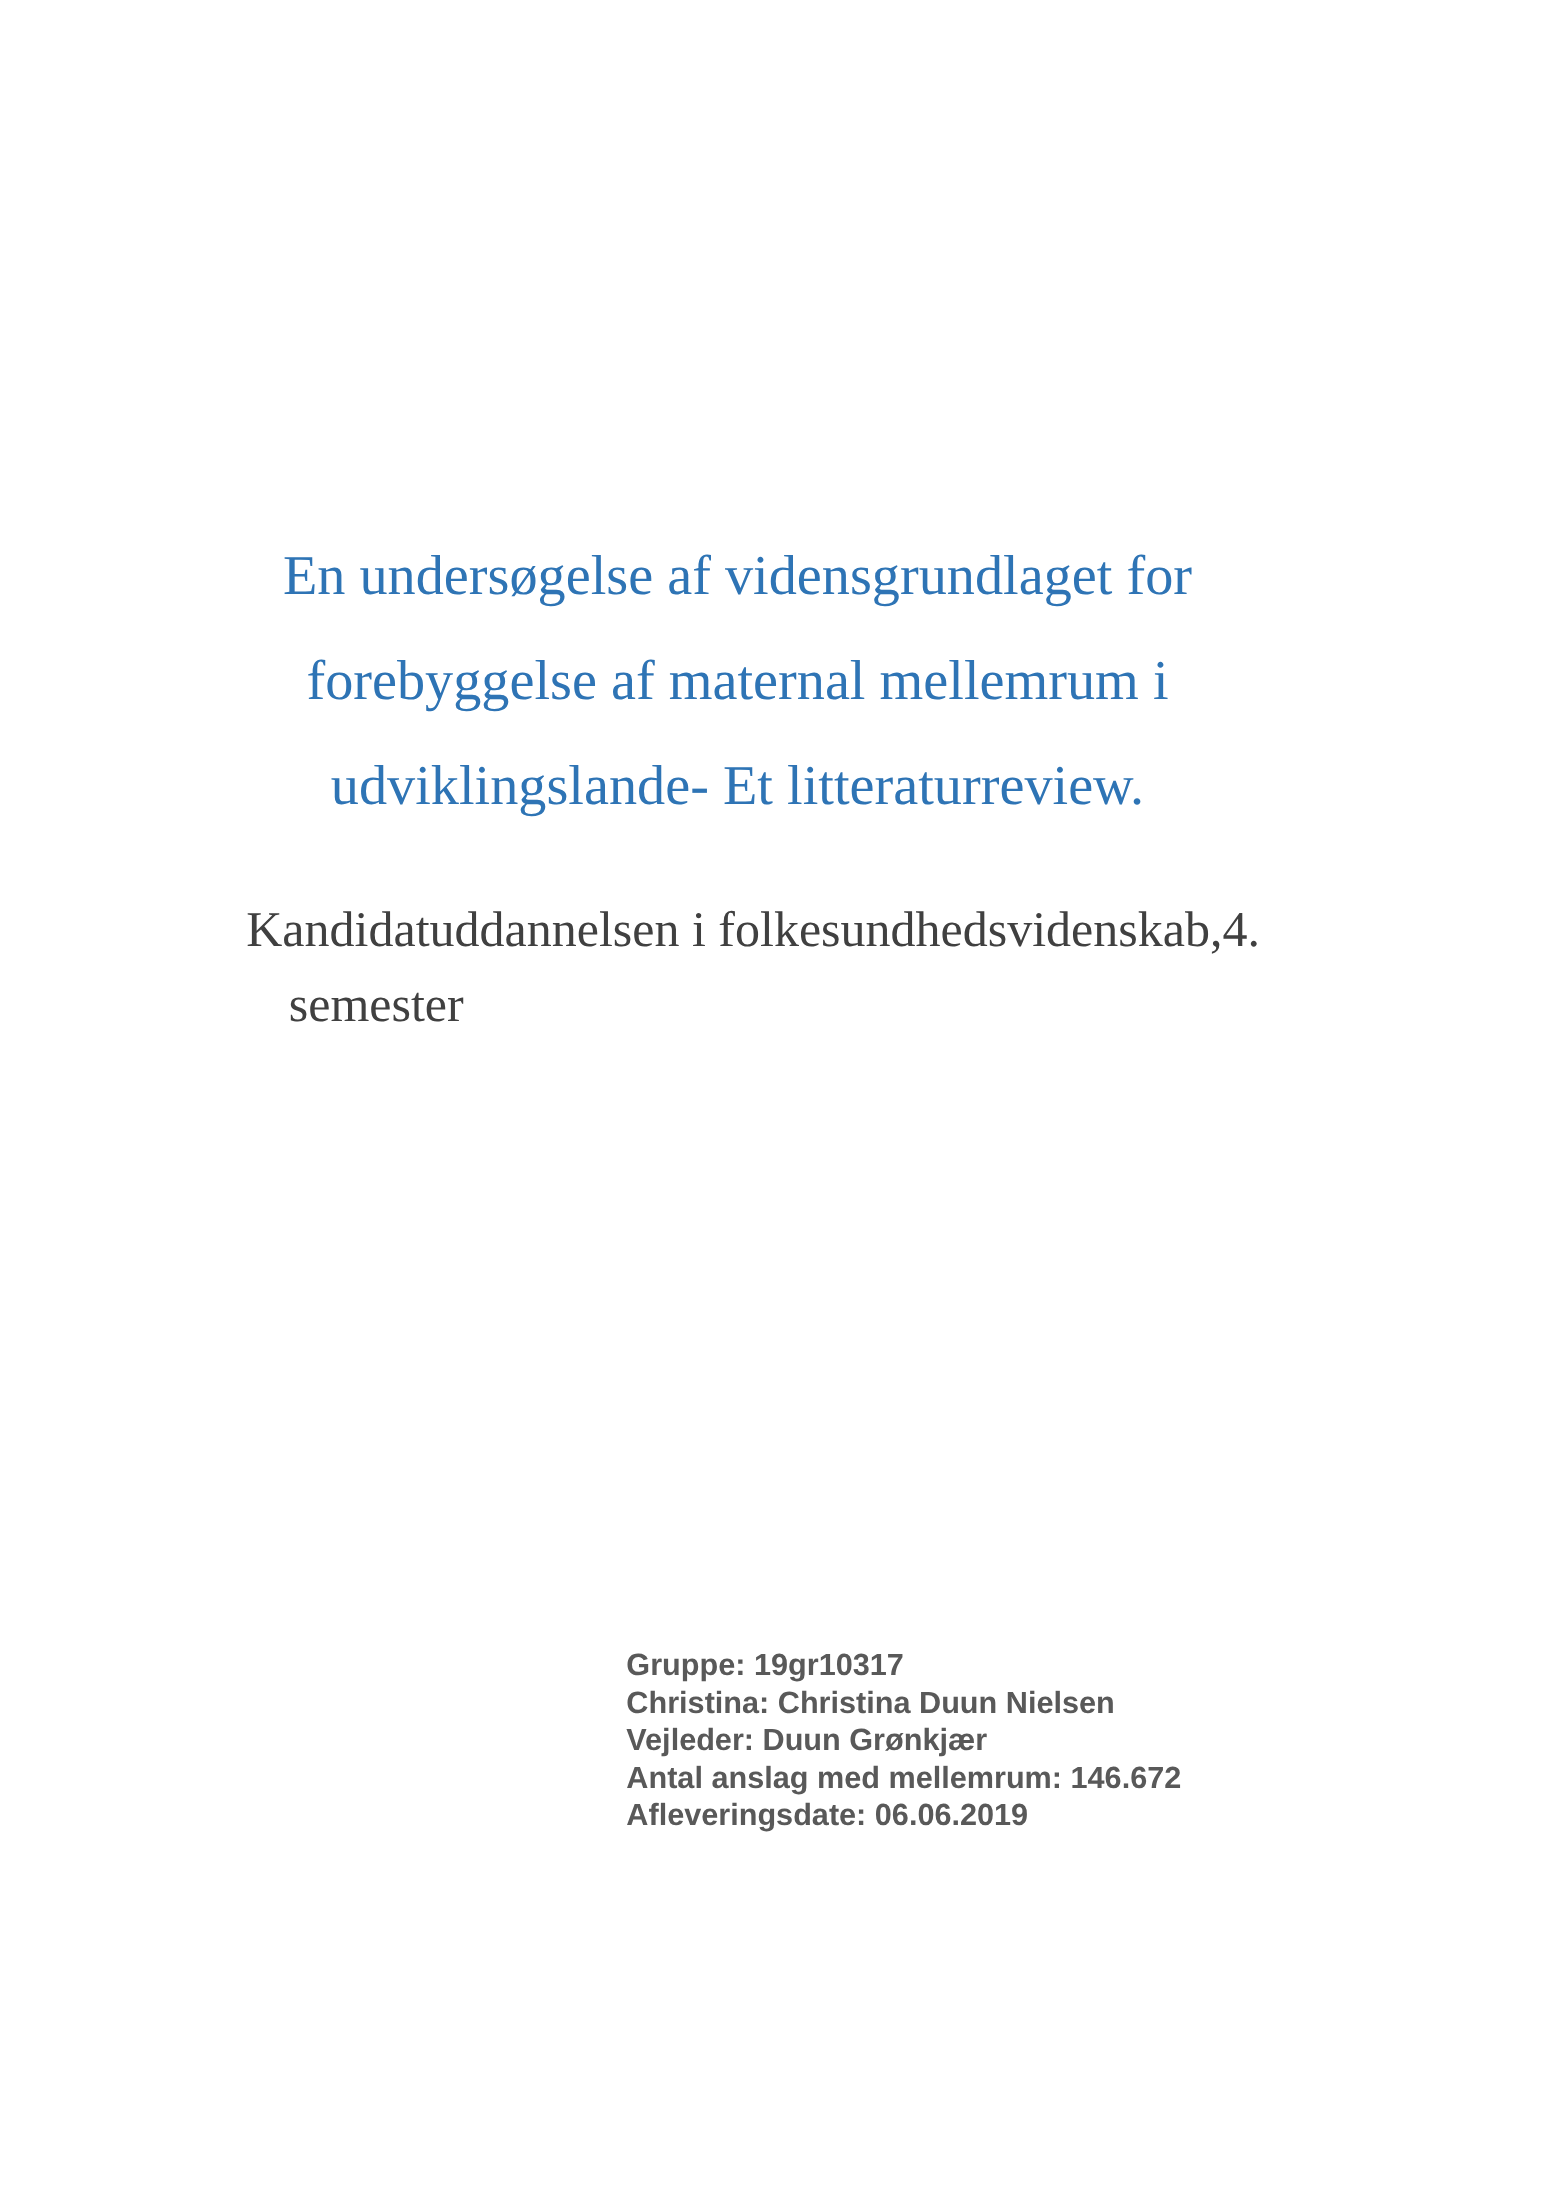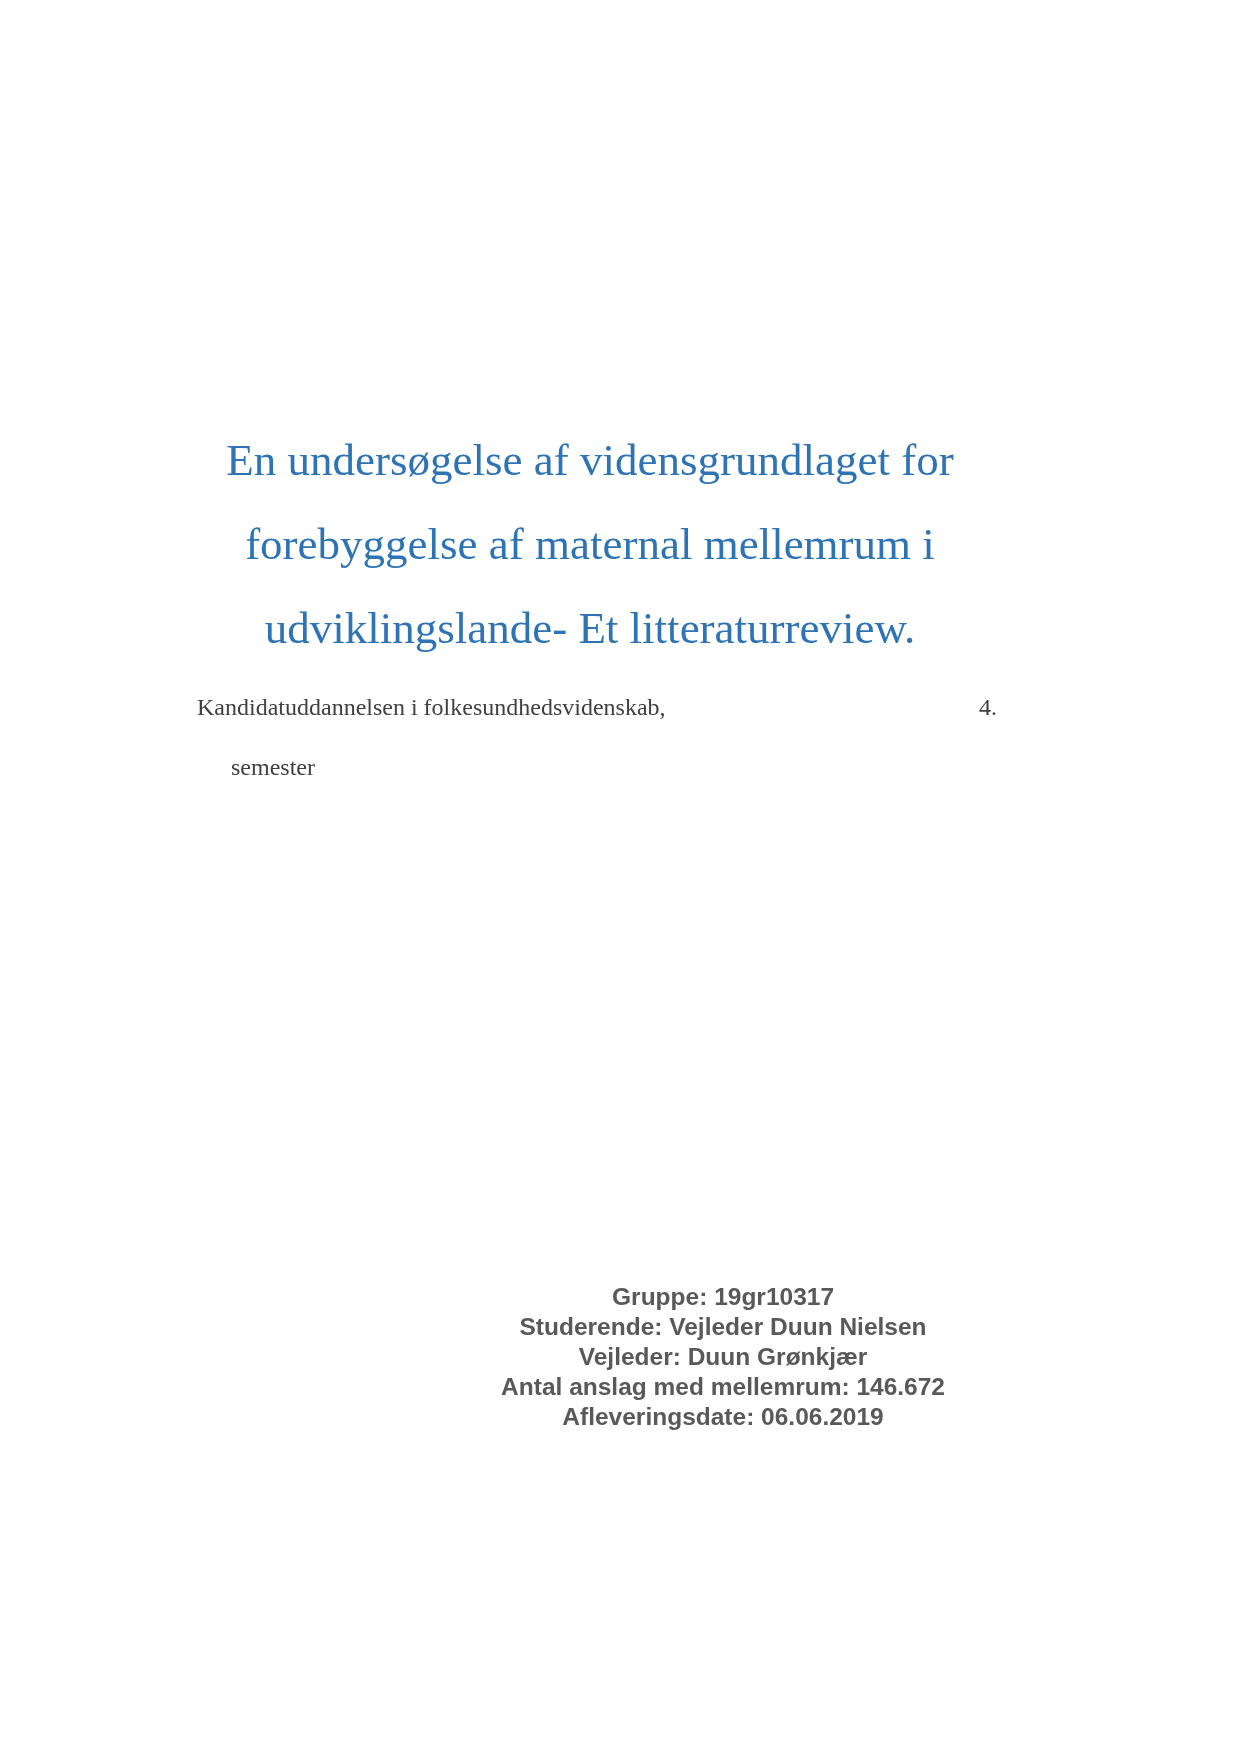--- a/index.html
+++ b/index.html
@@ -31,42 +31,42 @@
       font-size: 45px;
       line-height: 84px;
     }
     .title-line {
       display: block;
       white-space: nowrap;
     }
     .subtitle-block {
       position: absolute;
       left: 197px;
-      top: 677px;
+      top: 714px;
       width: 800px;
       font-family: "Liberation Serif", serif;
       color: #404040;
-      font-size: 24px;
+      font-size: 40px;
       line-height: 60px;
     }
     .subtitle-line1 {
       display: flex;
       justify-content: space-between;
       width: 800px;
       white-space: nowrap;
     }
     .subtitle-line2 {
       display: block;
       margin-left: 34px;
     }
     .info-block {
       position: absolute;
       right: 145px;
-      top: 1282px;
-      text-align: center;
+      top: 1318px;
+      text-align: left;
       font-family: "Liberation Sans", sans-serif;
       font-weight: bold;
       color: #595959;
       font-size: 24.5px;
       line-height: 30px;
     }
     .info-line {
       display: block;
       white-space: nowrap;
     }
@@ -85,19 +85,19 @@
   <div class="subtitle-block">
     <div class="subtitle-line1">
       <span>Kandidatuddannelsen i folkesundhedsvidenskab,</span>
       <span>4.</span>
     </div>
     <span class="subtitle-line2">semester</span>
   </div>
 
   <div class="info-block">
     <span class="info-line">Gruppe: 19gr10317</span>
-    <span class="info-line">Studerende: Vejleder Duun Nielsen</span>
+    <span class="info-line">Christina: Christina Duun Nielsen</span>
     <span class="info-line">Vejleder: Duun Grønkjær</span>
     <span class="info-line">Antal anslag med mellemrum: 146.672</span>
     <span class="info-line">Afleveringsdate: 06.06.2019</span>
   </div>
 
 </div>
 
 </body></html>

